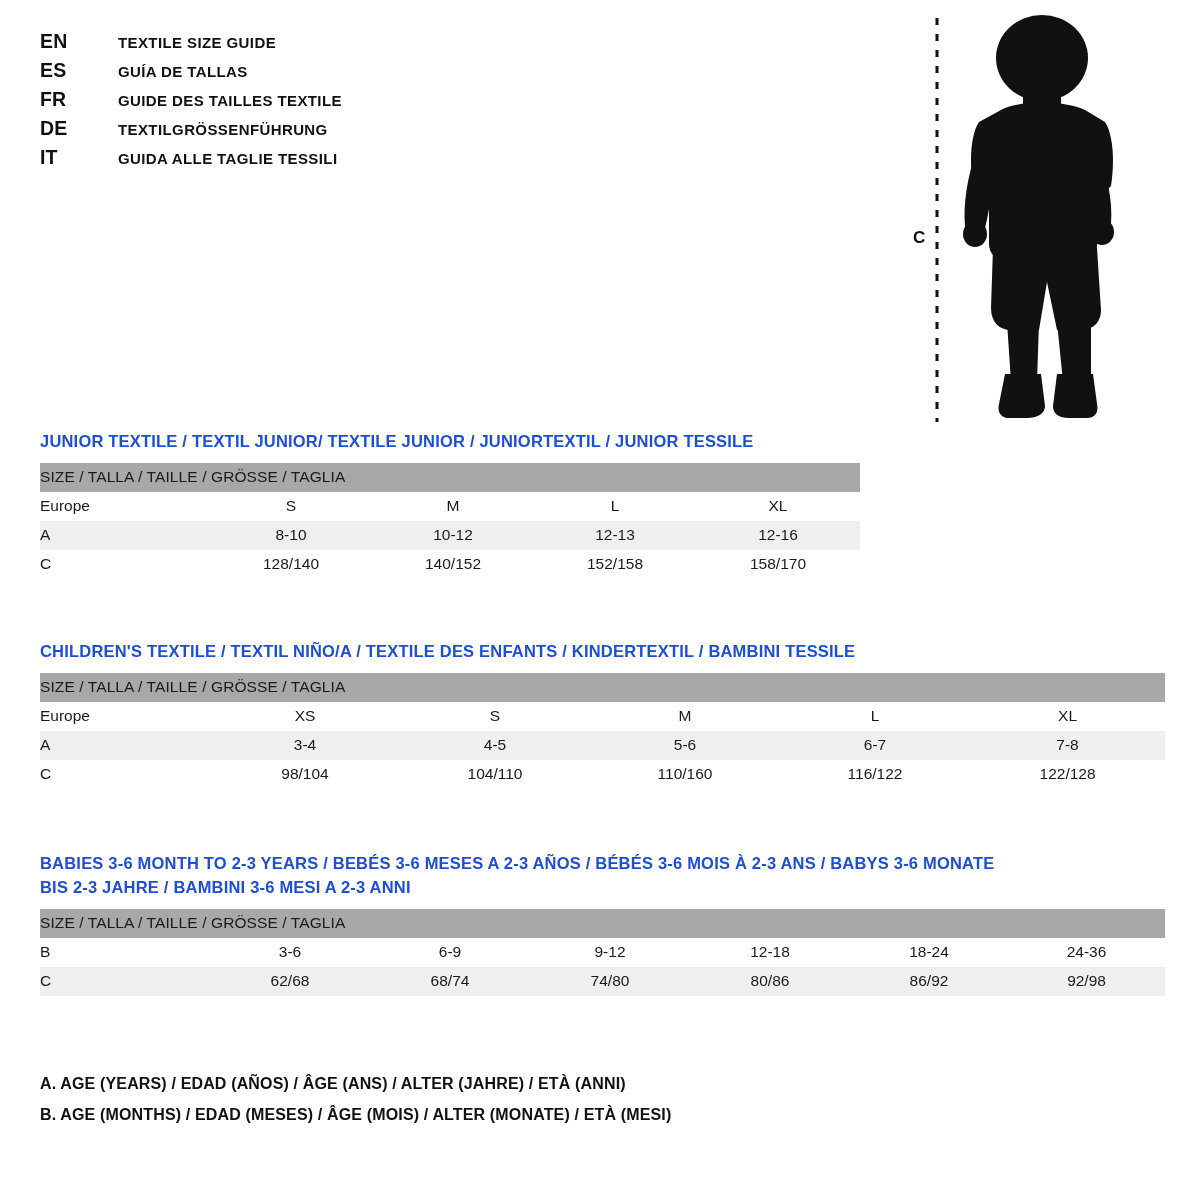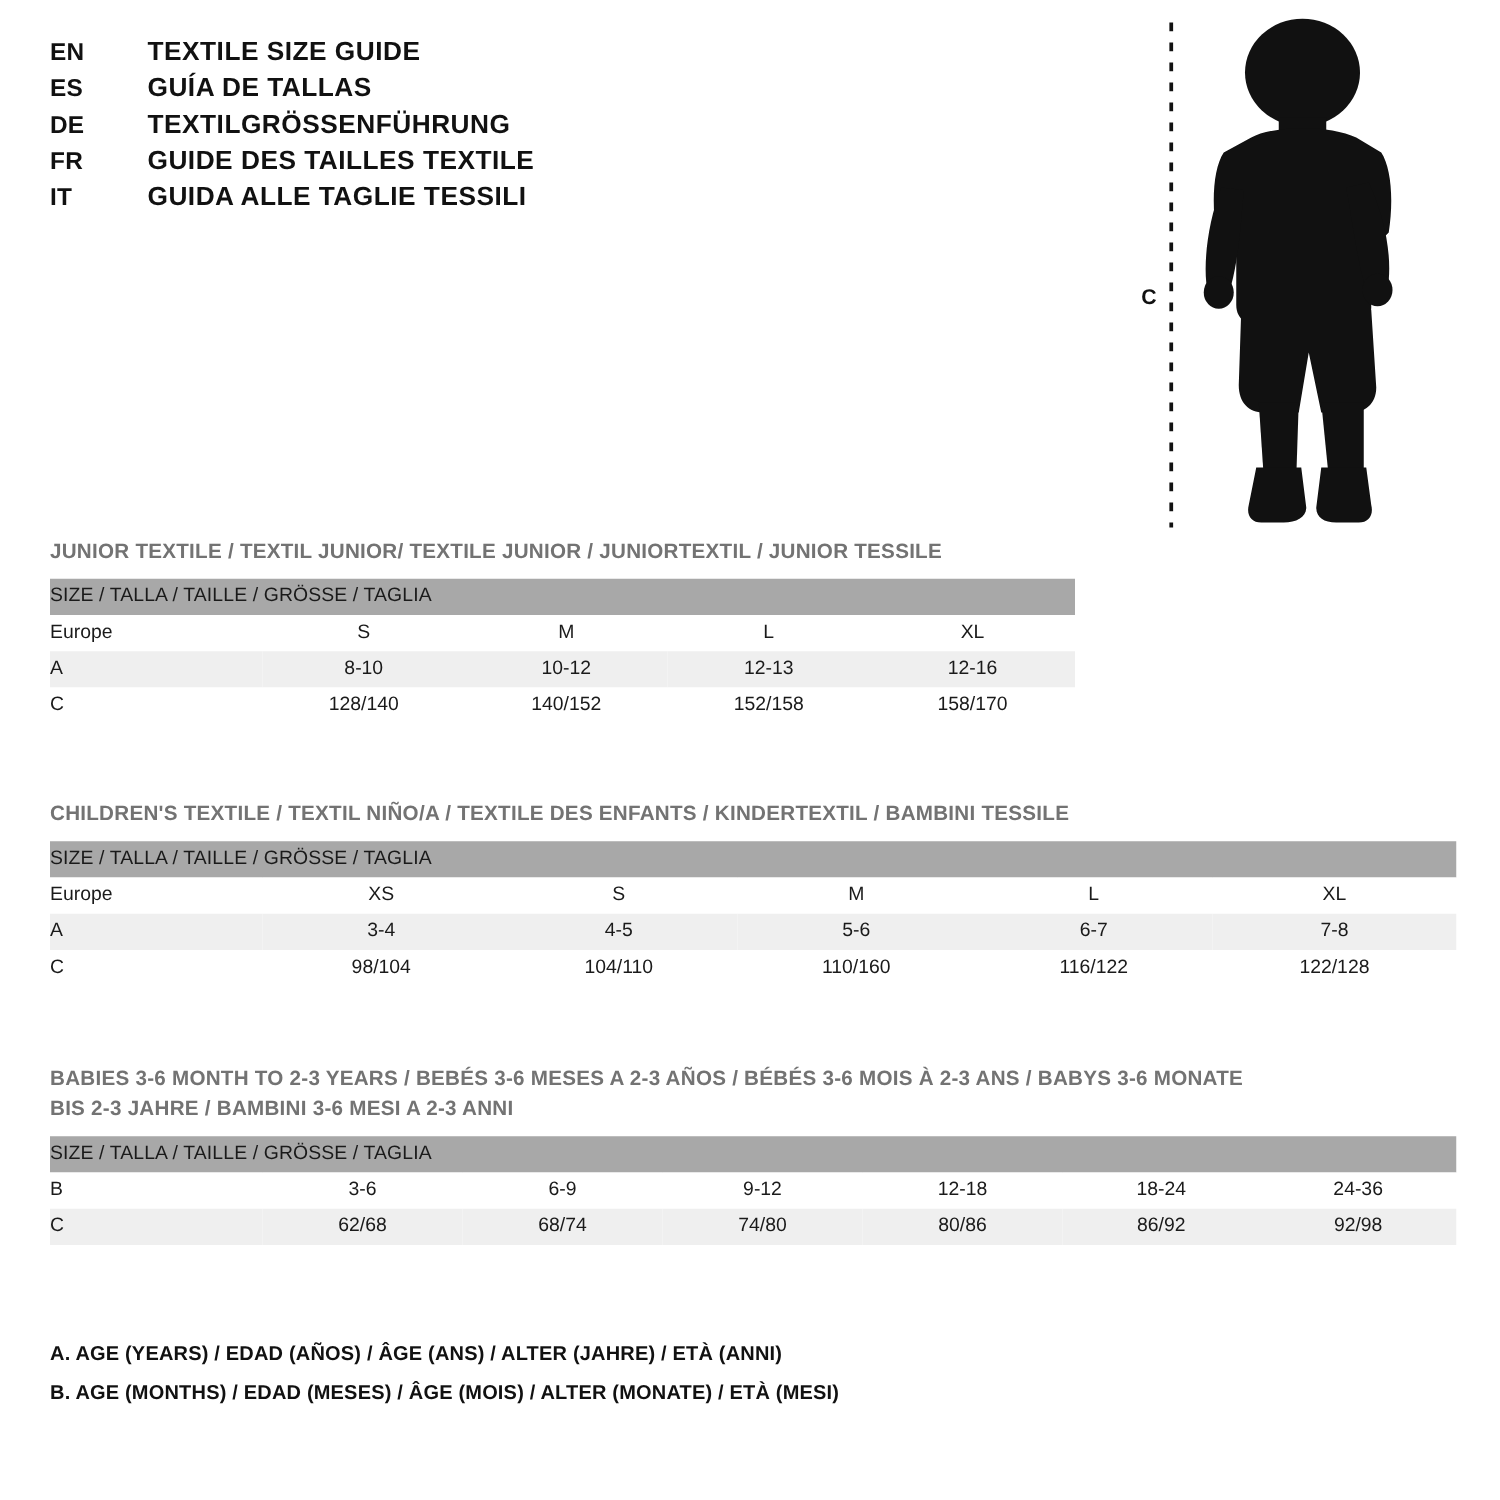--- a/index.html
+++ b/index.html
@@ -36,21 +36,21 @@
     height: 29px;
   }
   .header-lang {
     width: 78px;
     font-size: 19.5px;
     font-weight: bold;
     letter-spacing: 0.2px;
     color: #111;
   }
   .header-title {
-    font-size: 21px;
+    font-size: 15px;
     font-weight: bold;
     letter-spacing: 0.4px;
     color: #111;
     white-space: nowrap;
   }
 
   
   .figure {
     position: absolute;
     left: 905px;
@@ -71,21 +71,21 @@
   
   .section {
     position: absolute;
     left: 40px;
     width: 1125px;
   }
   .section-title {
     font-size: 16.5px;
     font-weight: bold;
     letter-spacing: 0.2px;
-    color: #737373;
+    color: #1d4ed8;
     margin-bottom: 9px;
     line-height: 1.45;
   }
   table.size-table {
     border-collapse: collapse;
     table-layout: fixed;
   }
   table.size-table td {
     font-size: 15.5px;
     color: #1a1a1a;
@@ -130,26 +130,26 @@
   <div class="header">
     <div class="header-row">
       <span class="header-lang">EN</span>
       <span class="header-title">TEXTILE SIZE GUIDE</span>
     </div>
     <div class="header-row">
       <span class="header-lang">ES</span>
       <span class="header-title">GUÍA DE TALLAS</span>
     </div>
     <div class="header-row">
+      <span class="header-lang">FR</span>
+      <span class="header-title">GUIDE DES TAILLES TEXTILE</span>
+    </div>
+    <div class="header-row">
       <span class="header-lang">DE</span>
       <span class="header-title">TEXTILGRÖSSENFÜHRUNG</span>
-    </div>
-    <div class="header-row">
-      <span class="header-lang">FR</span>
-      <span class="header-title">GUIDE DES TAILLES TEXTILE</span>
     </div>
     <div class="header-row">
       <span class="header-lang">IT</span>
       <span class="header-title">GUIDA ALLE TAGLIE TESSILI</span>
     </div>
   </div>
 
   <div class="figure">
     <svg width="260" height="420" viewBox="0 0 260 420">
 

